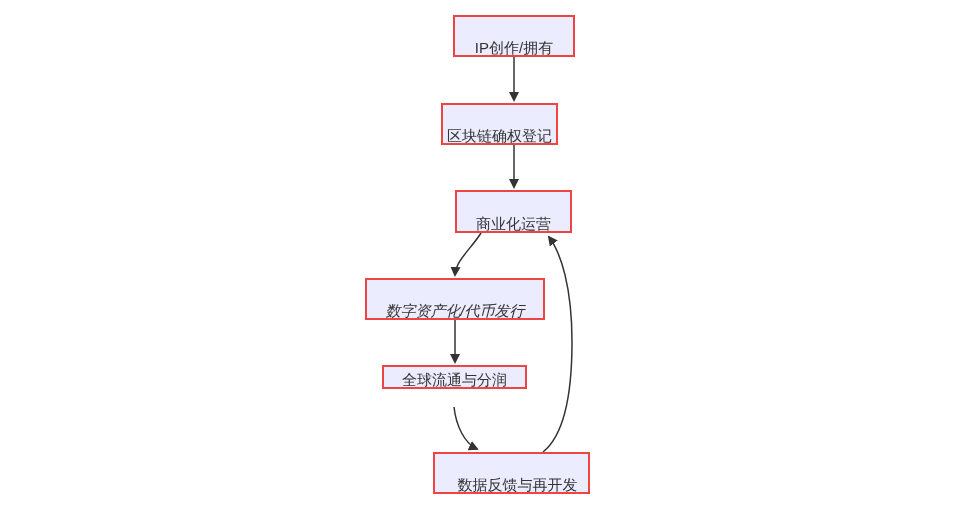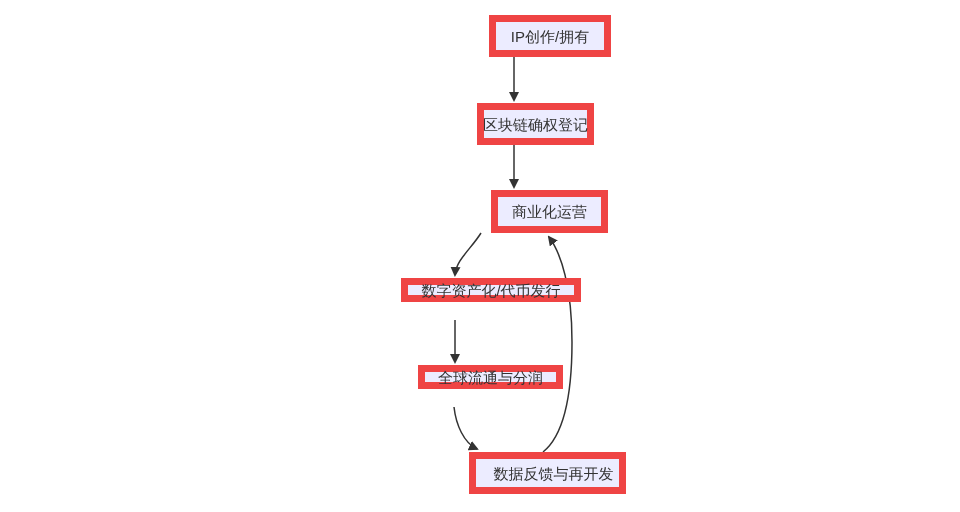--- a/index.html
+++ b/index.html
@@ -19,30 +19,29 @@
     position: absolute;
     left: 0;
     top: 0;
     width: 960px;
     height: 512px;
   }
   .node {
     position: absolute;
     box-sizing: border-box;
     background: #ECECFF;
-    border: 7px solid #ef4444;
+    border: 2px solid #ef4444;
     color: #333333;
     display: flex;
-    align-items: center;
+    align-items: flex-end;
     justify-content: center;
     font-size: 15px;
     line-height: 1;
     white-space: nowrap;
     text-align: center;
-    margin-left: 36px;
   }
   .edge-path {
     fill: none;
     stroke: #333333;
     stroke-width: 1.5px;
   }
 </style>
 </head>
 <body>
 
@@ -67,21 +66,21 @@
   </div>
 
   <div class="node" style="left:441px; top:103px; width:117px; height:42px;">
     <span>区块链确权登记</span>
   </div>
 
   <div class="node" style="left:455px; top:190px; width:117px; height:43px;">
     <span>商业化运营</span>
   </div>
 
-  <div class="node" style="left:365px; top:278px; width:180px; height:24px;">
+  <div class="node" style="left:365px; top:278px; width:180px; height:42px;font-style:italic;">
     <span>数字资产化/代币发行</span>
   </div>
 
   <div class="node" style="left:382px; top:365px; width:145px; height:24px;">
     <span>全球流通与分润</span>
   </div>
 
   <div class="node" style="left:433px; top:452px; width:157px; height:42px;padding-left:12px;">
     <span>数据反馈与再开发</span>
   </div>

